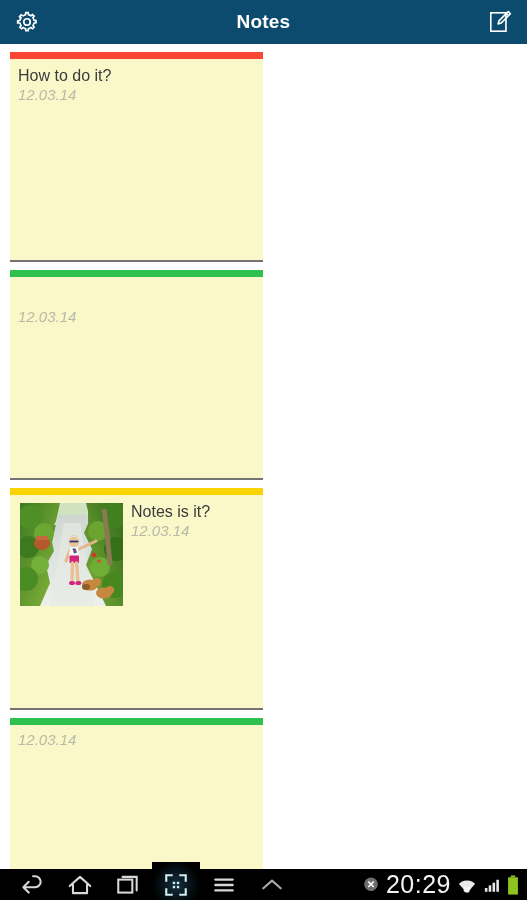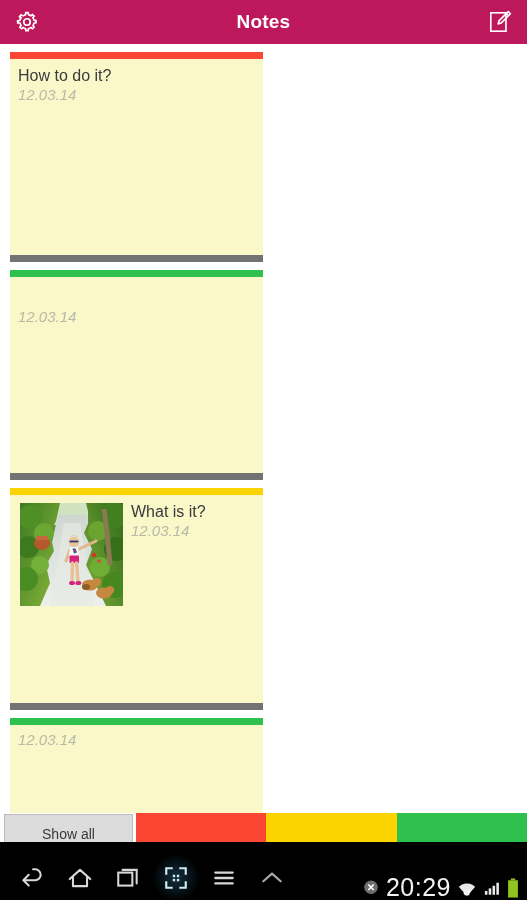--- a/index.html
+++ b/index.html
@@ -6,21 +6,21 @@
   html, body {
     width: 527px; height: 900px;
     background: #ffffff;
     font-family: "Liberation Sans", sans-serif;
     overflow: hidden;
   }
   #app { position: relative; width: 527px; height: 900px; background: #ffffff; }
 
   
   .appbar {
-    height: 44px; background: #be185d;
+    height: 44px; background: #0c4a6e;
     display: flex; align-items: center; justify-content: space-between;
     padding: 0 10px;
   }
   .appbar-title {
     position: absolute; left: 0; right: 0; text-align: center;
     color: #ffffff; font-size: 19px; font-weight: bold;
     letter-spacing: .2px; pointer-events: none;
   }
   .appbar-btn { width: 34px; height: 34px; display: flex; align-items: center; justify-content: center; position: relative; z-index: 2; }
 
@@ -28,21 +28,21 @@
   .grid {
     position: absolute; top: 44px; left: 0; width: 527px; height: 769px;
     background: #ffffff;
     padding: 8px 6px 0 6px;
     display: flex; flex-wrap: wrap; align-content: flex-start;
     gap: 0;
   }
   .note {
     width: 253px; margin: 0 4px 8px 4px;
     background: #faf8c8;
-    border-bottom: 7px solid #737373;
+    border-bottom: 2px solid #737373;
     position: relative;
     overflow: hidden;
   }
   .note-accent { height: 7px; width: 100%; }
   .note-body { padding: 6px 8px 0 8px; display: flex; }
   .note-thumb {
     width: 103px; height: 103px; flex: 0 0 103px;
     margin: 2px 8px 0 2px;
     overflow: hidden; position: relative; background: #6a9b3c;
   }
@@ -67,23 +67,23 @@
   .btn-showall {
     width: 129px; margin: 1px 3px 1px 4px;
     background: #dcdcdc; border: 1px solid #bdbdbd;
     display: flex; align-items: center; justify-content: center;
     font-size: 14px; color: #3a3a3a;
   }
   .swatch { flex: 1 1 0; }
 
   
   .navbar {
-    position: absolute; left: 0; bottom: 0; width: 527px; height: 58px;
+    position: absolute; left: 0; bottom: 0; width: 527px; height: 31px;
     background: #000000;
-    display: flex; align-items: flex-end;
+    display: flex; align-items: center;
   }
   .nav-left { display: flex; align-items: center; gap: 0; padding-left: 8px; }
   .nav-btn { width: 48px; height: 45px; display: flex; align-items: center; justify-content: center; }
   .nav-btn.capture { background: radial-gradient(circle at 50% 50%, #13313e 0%, #000 72%); }
   .nav-right { margin-left: auto; display: flex; align-items: center; gap: 6px; padding-right: 8px; }
   .clock { color: #f2f2f2; font-size: 25px; letter-spacing: .5px; line-height: 25px; }
 </style>
 </head>
 <body>
 
@@ -203,43 +203,37 @@
               <circle cx="77" cy="79" r="4"></circle>
               <ellipse cx="84" cy="90" rx="8" ry="5.5"></ellipse>
               <circle cx="90" cy="87" r="4"></circle>
             </g>
             <g fill="#8d5d27">
               <ellipse cx="66" cy="84" rx="4" ry="3"></ellipse>
             </g>
           </svg>
         </div>
         <div class="note-text">
-          <div class="note-title">What is it?</div>
+          <div class="note-title">Notes is it?</div>
           <div class="note-date">12.03.14</div>
         </div>
       </div>
     </div>
 
     <div class="note" style="height:222px">
       <div class="note-accent" style="background:#2ec14e"></div>
       <div class="note-body">
         <div class="note-text">
           <div class="note-date">12.03.14</div>
         </div>
       </div>
     </div>
 
   </div>
 
-  <div class="filterbar">
-    <div class="btn-showall">Show all</div>
-    <div class="swatch" style="background:#fb4634"></div>
-    <div class="swatch" style="background:#fbd400"></div>
-    <div class="swatch" style="background:#2ec14e"></div>
-  </div>
 
   <div class="navbar">
     <div class="nav-left">
       <div class="nav-btn">
         <svg width="26" height="26" viewBox="0 0 24 24">
           <path d="M4 14 L9 9 M4 14 L9 19 M4 14 H15 a5 5 0 0 0 0-10 h-2" fill="none" stroke="#d8d8d8" stroke-width="1.9" stroke-linecap="round" stroke-linejoin="round"></path>
         </svg>
       </div>
       <div class="nav-btn">
         <svg width="26" height="26" viewBox="0 0 24 24">

